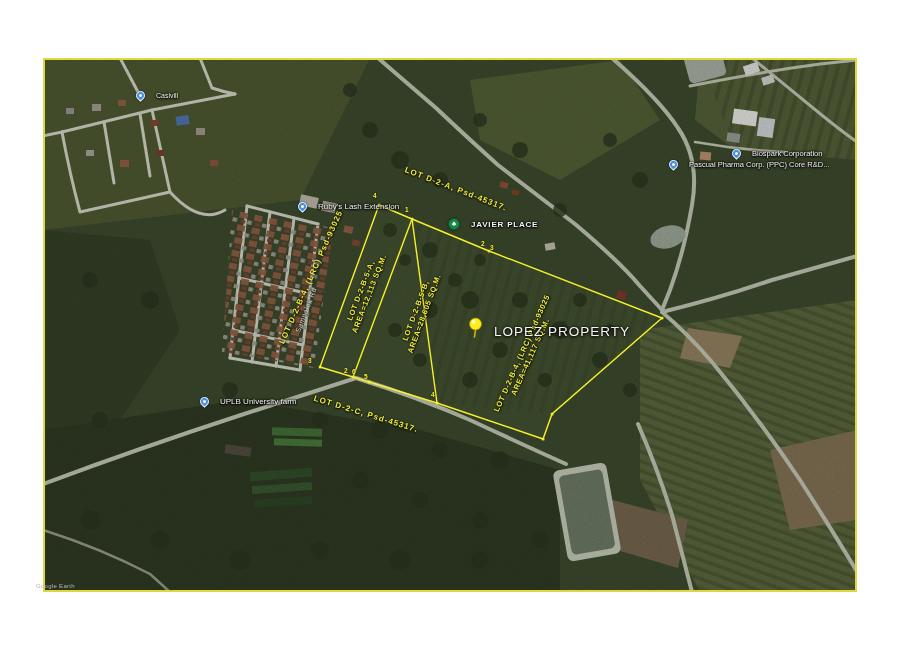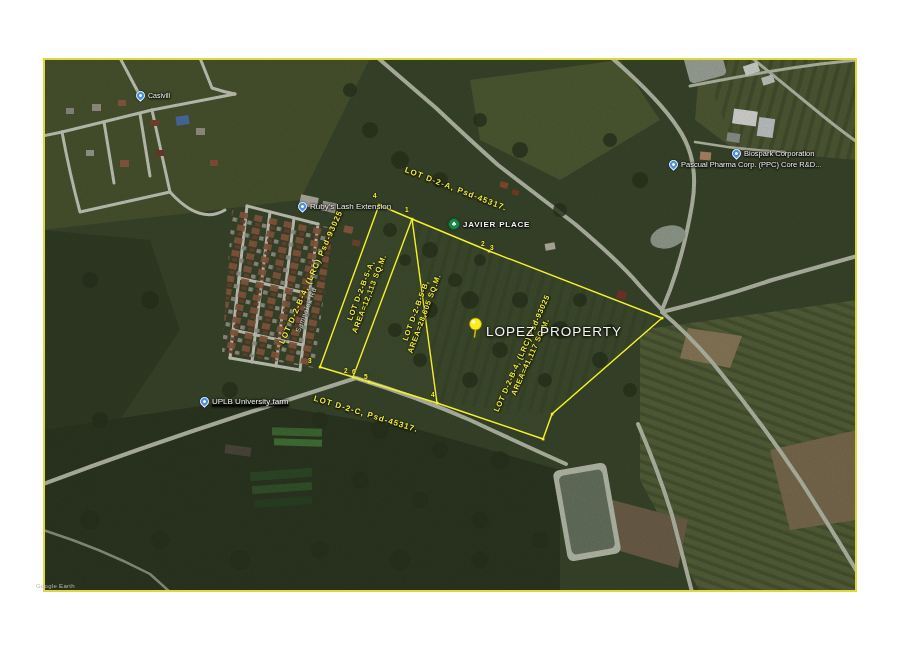--- a/index.html
+++ b/index.html
@@ -2,21 +2,21 @@
 <html><head>
 <meta charset="utf-8">
 <style>
   html,body{margin:0;padding:0;background:#ffffff;}
   #stage{position:relative;width:900px;height:650px;background:#ffffff;overflow:hidden;
          font-family:"Liberation Sans", sans-serif;}
   #map{position:absolute;left:43px;top:58px;width:814px;height:534px;
        border:2px solid #ddd83e;box-sizing:border-box;overflow:hidden;background:#3a462c;}
   #terrain{position:absolute;left:-2px;top:-2px;}
   .ov{position:absolute;white-space:nowrap;pointer-events:auto;}
-  .place{display:flex;align-items:center;gap:3px;}
+  .place{display:flex;align-items:center;gap:11px;}
   .place .txt{color:#f2f2f2;font-size:8px;text-shadow:0 0 2px #000,0 1px 2px #000,0 0 3px #000;}
   .pin{width:7px;height:7px;background:#4a90e2;border:1px solid #e8f2ff;border-radius:50% 50% 50% 0;
        transform:rotate(-45deg);box-shadow:0 0 2px rgba(0,0,0,.7);position:relative;flex:none;}
   .pin::after{content:"";position:absolute;left:2px;top:2px;width:3px;height:3px;background:#fff;border-radius:50%;}
   .tree{width:10px;height:10px;border-radius:50%;background:#18864a;border:1px solid #0c5c30;
         color:#fff;font-size:7px;line-height:10px;text-align:center;flex:none;box-shadow:0 0 2px rgba(0,0,0,.6);}
   .caps{letter-spacing:.8px;font-size:8.5px;}
   .lopez-txt{color:#f5f5f5;font-size:13.5px;letter-spacing:1px;text-shadow:0 0 3px #000,0 1px 3px #000;}
   .lot{color:#f2ee3a;font-weight:700;text-shadow:0 0 2px #000,0 1px 2px #000;text-align:center;}
   .lot .l{font-size:7.5px;letter-spacing:.7px;line-height:9px;}
@@ -256,21 +256,21 @@
 
   <div class="ov place" style="left:468px;top:317px;align-items:flex-end;">
     <svg width="15" height="22" style="flex:none;">
       <circle cx="7.5" cy="7" r="6" fill="#ffec1f" stroke="#9c8f00" stroke-width=".7"></circle>
       <circle cx="5.5" cy="5" r="2" fill="#fffbb0"></circle>
       <path d="M7.5,13 L6.5,20" stroke="#cdb900" stroke-width="1.6" stroke-linecap="round"></path>
     </svg>
     <span class="lopez-txt">LOPEZ PROPERTY</span>
   </div>
 
-  <div class="ov place" style="left:200px;top:397px;text-decoration:underline;">
+  <div class="ov place" style="left:200px;top:397px;">
     <span class="pin"></span>
     <span class="txt">UPLB University farm</span>
   </div>
 
   <div class="ov place" style="left:732px;top:149px;">
     <span class="pin"></span>
     <span class="txt" style="font-size:7.5px;">Biospark Corporation</span>
   </div>
 
   <div class="ov place" style="left:669px;top:160px;align-items:flex-end;">

